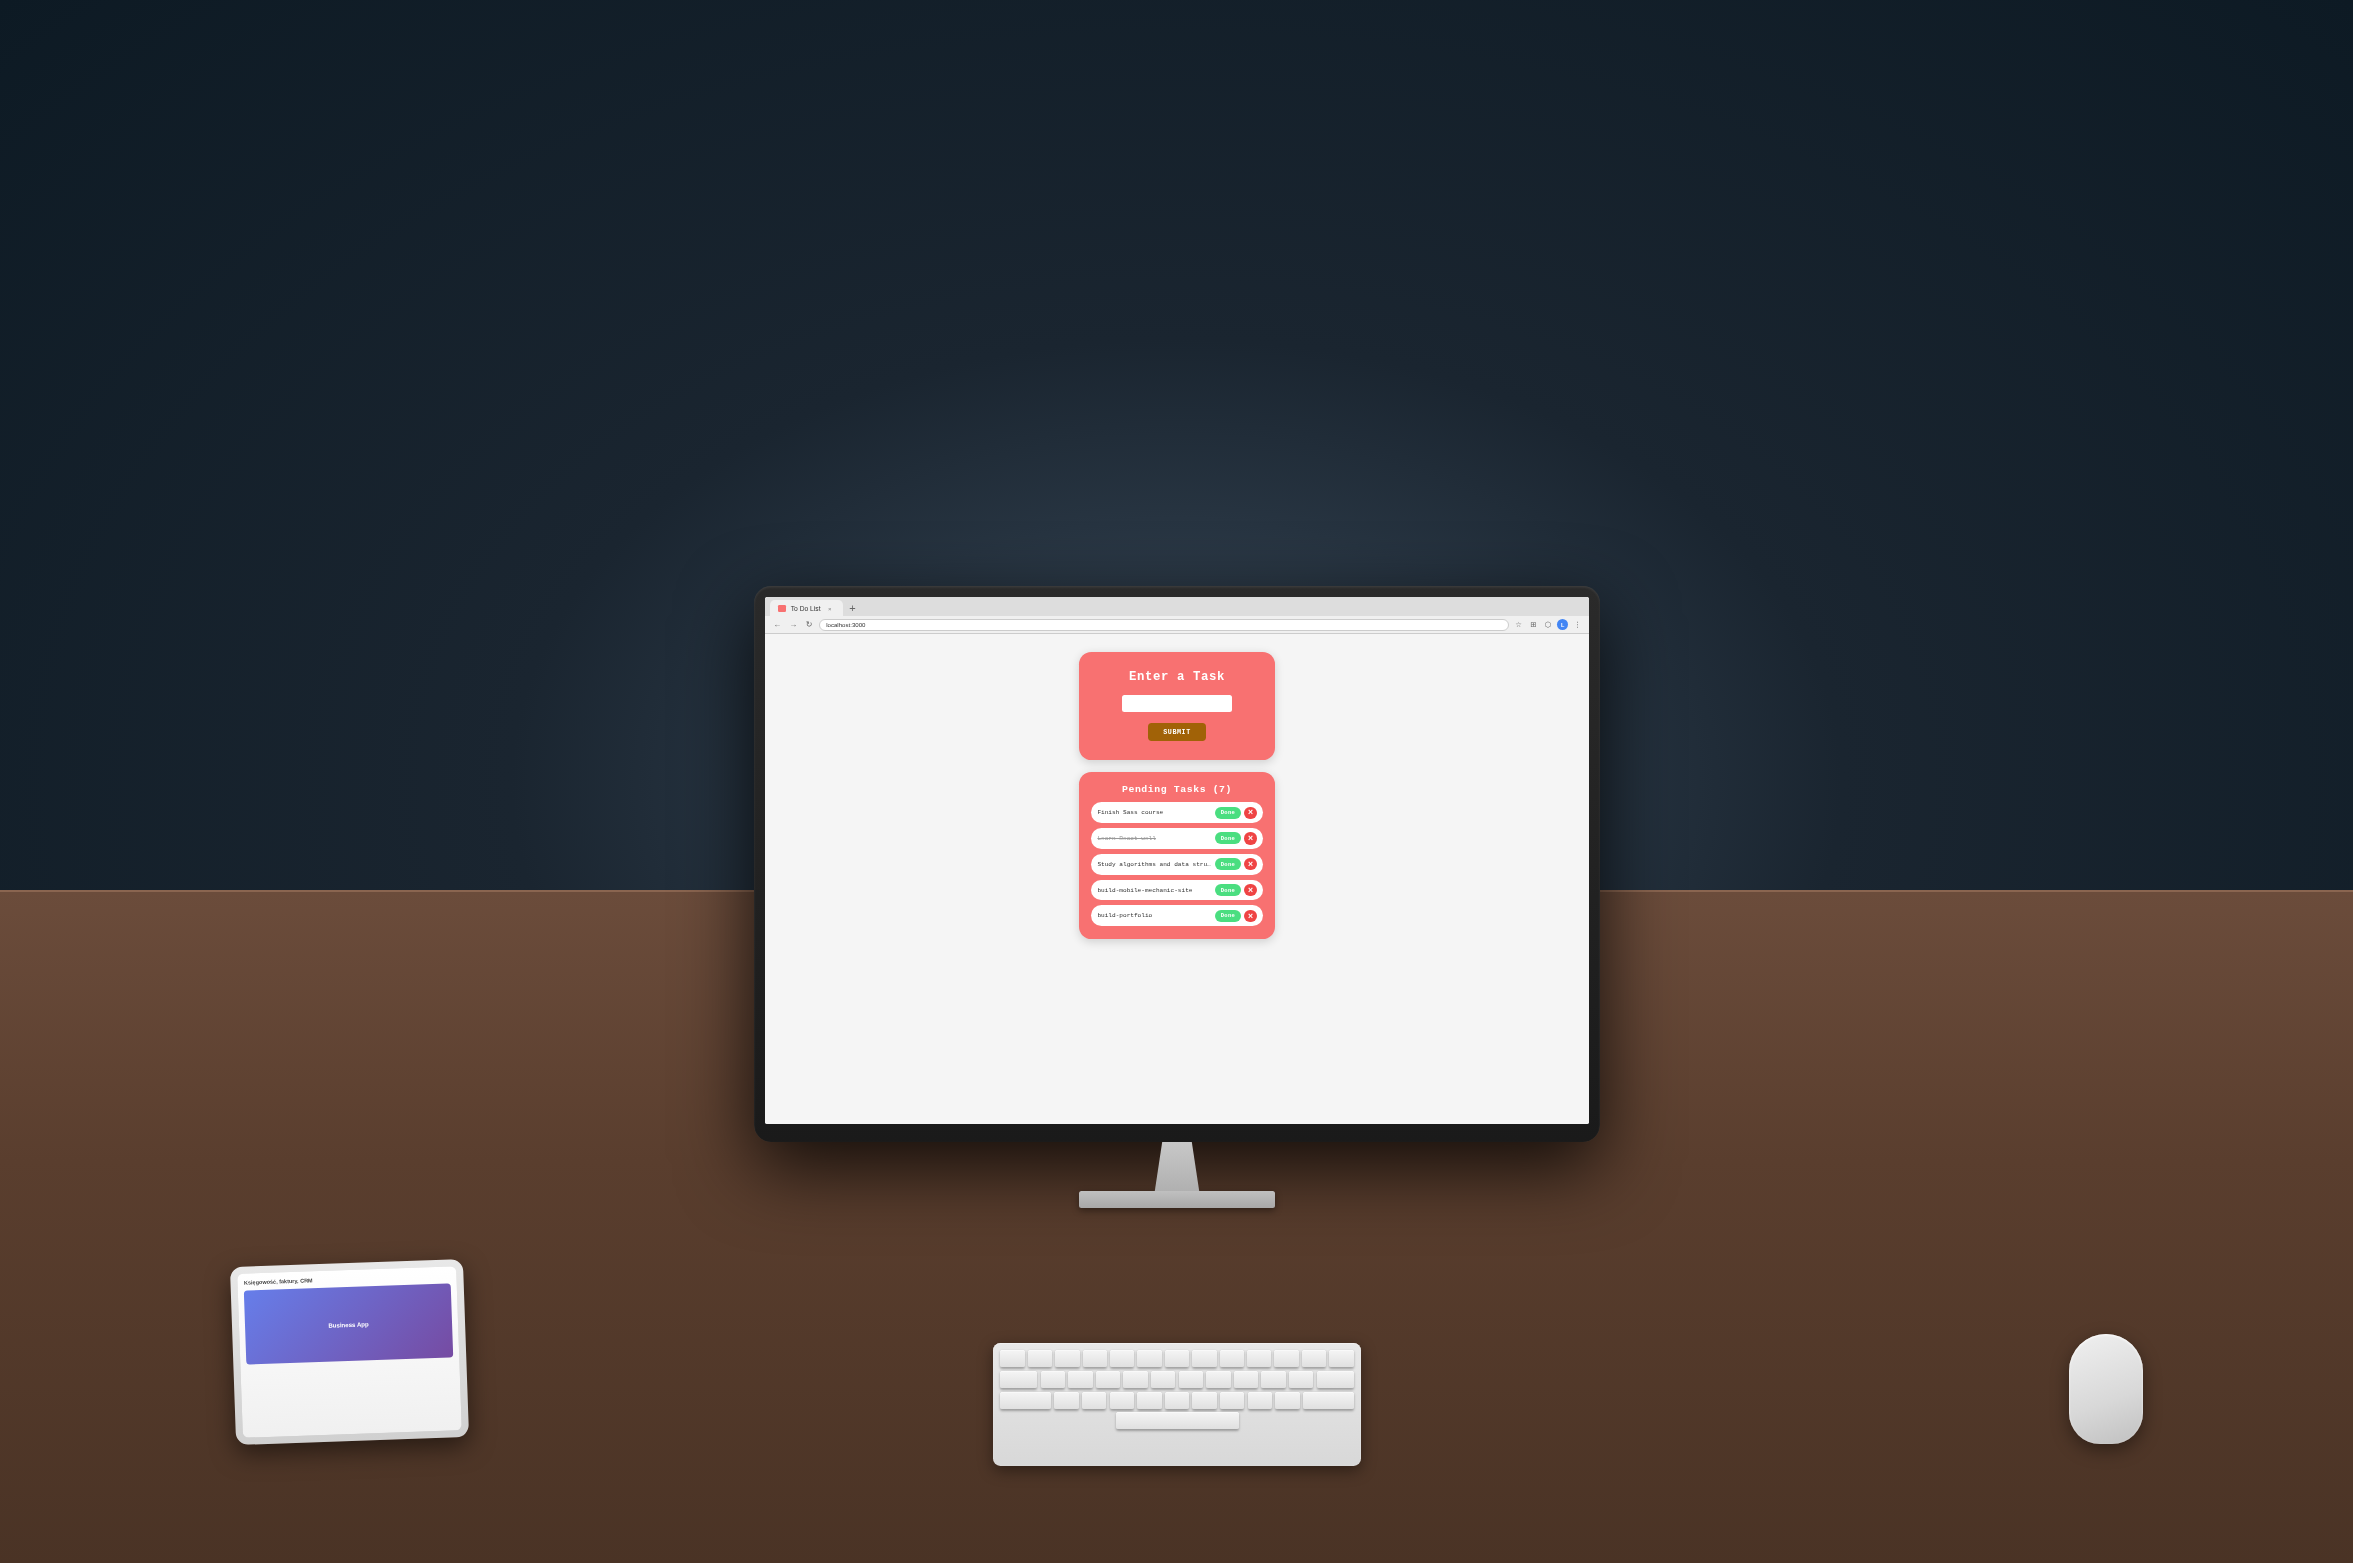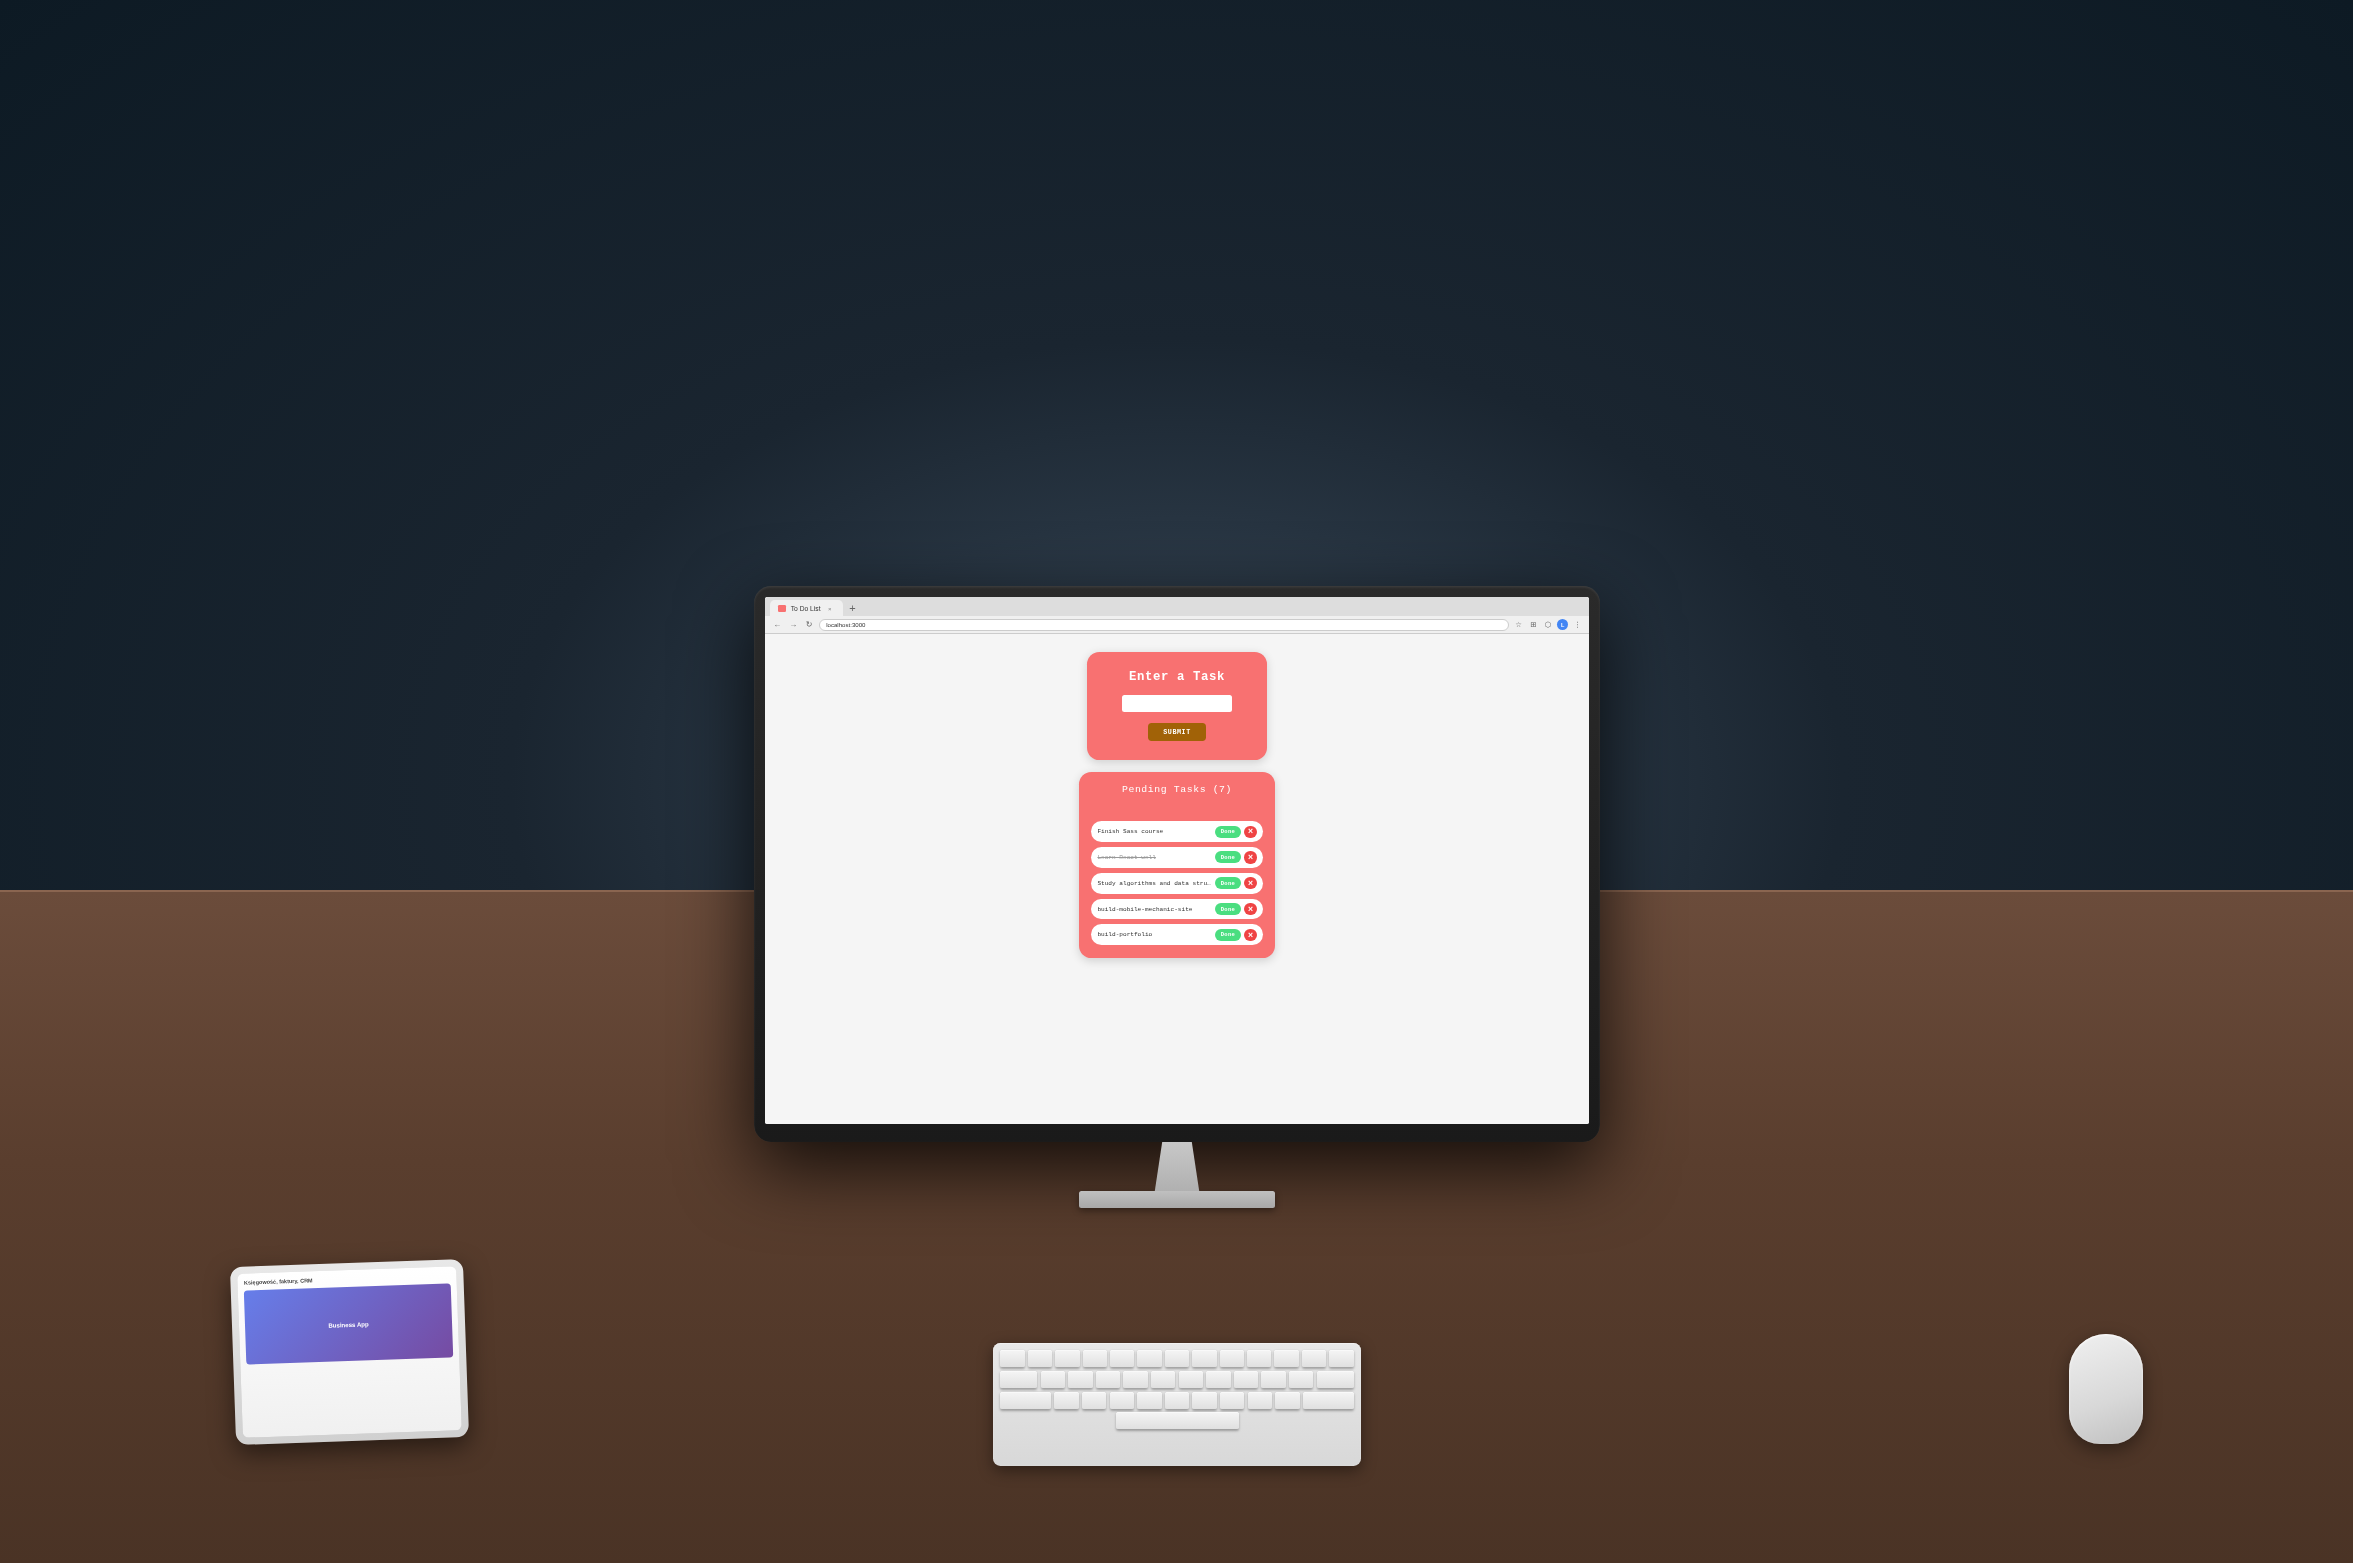--- a/index.html
+++ b/index.html
@@ -191,21 +191,21 @@
       overflow-y: auto;
       display: flex;
       flex-direction: column;
       align-items: center;
       padding: 18.4px 12.3px;
       gap: 12.3px;
     }
 
     
     .task-input-card {
-      width: 180px;
+      width: 196px;
       background: #f87171;
       border-radius: 12.3px;
       padding: 18.4px 18.4px;
       display: flex;
       flex-direction: column;
       align-items: center;
       gap: 11px;
       box-shadow: 0 2.5px 9.8px rgba(0,0,0,0.15);
     }
 
@@ -250,24 +250,24 @@
       display: flex;
       flex-direction: column;
       align-items: center;
       gap: 6.1px;
       box-shadow: 0 2.5px 9.8px rgba(0,0,0,0.15);
     }
 
     .pending-title {
       font-family: 'Courier New', monospace;
       font-size: 9.8px;
-      font-weight: normal;
+      font-weight: bold;
       color: white;
       letter-spacing: 0.6px;
-      margin-bottom: 20px;
+      margin-bottom: 1px;
     }
 
     .task-item {
       width: 100%;
       background: white;
       border-radius: 18.4px;
       padding: 4.3px 6.1px;
       display: flex;
       align-items: center;
       justify-content: space-between;

